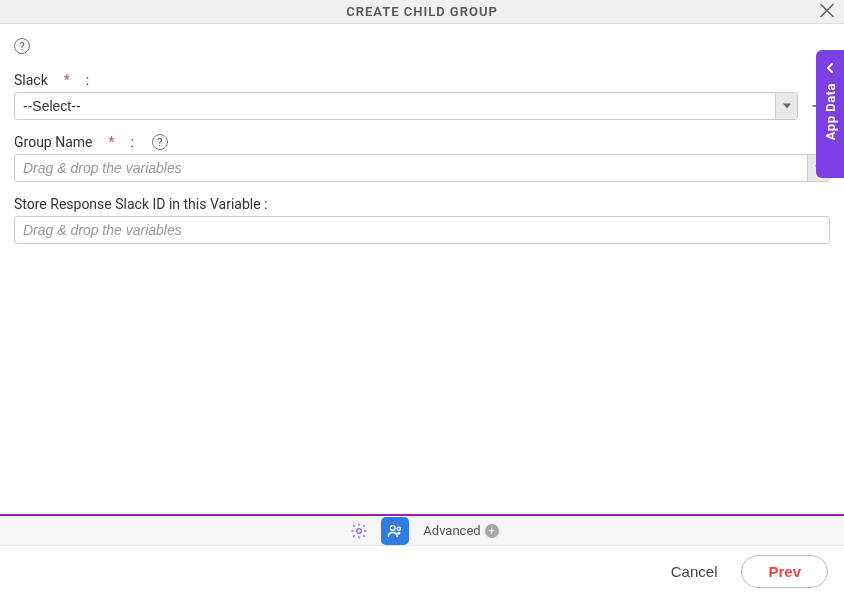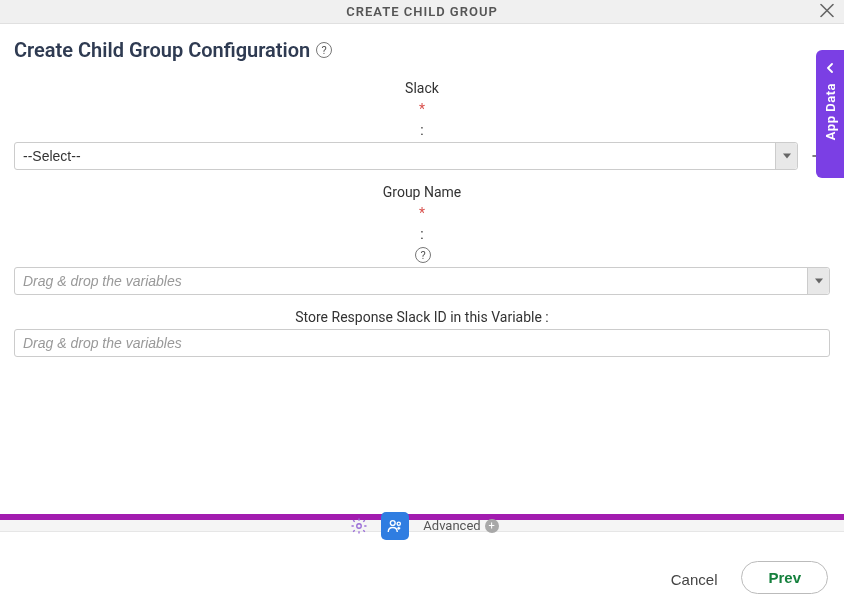--- a/index.html
+++ b/index.html
@@ -5,61 +5,60 @@
     * { margin: 0; padding: 0; box-sizing: border-box; }
     body { font-family: -apple-system, BlinkMacSystemFont, "Segoe UI", Roboto, Arial, sans-serif; width: 844px; height: 594px; overflow: hidden; position: relative; background: #fff; }
     .titlebar { height: 24px; background: #f0f0f0; display: flex; align-items: center; justify-content: center; position: relative; border-bottom: 1px solid #e0e0e0; }
     .titlebar-title { font-size: 13px; font-weight: 600; letter-spacing: 1px; color: #555; }
     .titlebar-close { position: absolute; right: 10px; top: 50%; transform: translateY(-50%); cursor: pointer; color: #666; }
     .content { padding: 14px 14px 0 14px; }
     .page-title-row { display: flex; align-items: center; gap: 6px; margin-bottom: 18px; }
     .page-title { font-size: 20px; font-weight: 600; color: #2f3b52; }
     .help-icon { width: 16px; height: 16px; border: 1px solid #777; border-radius: 50%; display: inline-flex; align-items: center; justify-content: center; font-size: 11px; color: #555; cursor: pointer; }
     .field { margin-bottom: 14px; }
-    .field-label-row { display: flex; align-items: center; gap: 5px; margin-bottom: 4px; font-size: 14px; color: #333; flex-direction: column; }
+    .field-label-row { display: flex; align-items: center; gap: 16px; margin-bottom: 4px; font-size: 14px; color: #333; }
     .req { color: #d9534f; }
     .colon { color: #333; }
     .combo-row { display: flex; align-items: center; gap: 12px; }
     .combo { flex: 1; display: flex; border: 1px solid #ccc; border-radius: 3px; height: 28px; background: #fff; }
     .combo-input { flex: 1; border: none; outline: none; padding: 0 8px; font-size: 14px; color: #333; background: transparent; }
     .combo-input::placeholder { color: #999; font-style: italic; }
     .combo-btn { width: 22px; background: #e8e8e8; border-left: 1px solid #ccc; display: flex; align-items: center; justify-content: center; cursor: pointer; border-radius: 0 3px 3px 0; }
     .combo-btn svg { width: 8px; height: 8px; fill: #666; }
     .add-btn { width: 20px; height: 20px; display: flex; align-items: center; justify-content: center; cursor: pointer; color: #555; }
     .plain-input { width: 100%; height: 28px; border: 1px solid #ccc; border-radius: 3px; padding: 0 8px; font-size: 14px; outline: none; }
     .plain-input::placeholder { color: #999; font-style: italic; }
-    .tabbar { position: absolute; left: 0; right: 0; top: 514px; height: 18px; background: #f5f5f5; border-top: 6px solid #a21caf; border-bottom: 1px solid #e6e6e6; display: flex; align-items: center; justify-content: center; gap: 8px; }
+    .tabbar { position: absolute; left: 0; right: 0; top: 514px; height: 32px; background: #f5f5f5; border-top: 2px solid #a21caf; border-bottom: 1px solid #e6e6e6; display: flex; align-items: center; justify-content: center; gap: 8px; }
     .tab-icon { width: 28px; height: 28px; border-radius: 5px; display: flex; align-items: center; justify-content: center; cursor: pointer; }
     .tab-icon.active { background: #2f7de1; }
     .tab-advanced { display: flex; align-items: center; gap: 4px; font-size: 13px; color: #555; cursor: pointer; margin-left: 6px; }
     .plus-circle { width: 14px; height: 14px; border-radius: 50%; background: #a8a8a8; color: #fff; display: inline-flex; align-items: center; justify-content: center; font-size: 11px; line-height: 1; }
-    .footer { position: absolute; left: 0; right: 0; bottom: 0; height: 46px; display: flex; align-items: flex-end; justify-content: flex-end; gap: 14px; padding: 0 16px; }
+    .footer { position: absolute; left: 0; right: 0; bottom: 0; height: 46px; display: flex; align-items: center; justify-content: flex-end; gap: 14px; padding: 0 16px; }
     .btn-cancel { background: none; border: none; font-size: 15px; color: #444; cursor: pointer; padding: 6px 10px; }
     .btn-pill { border-radius: 20px; padding: 7px 26px; font-size: 15px; font-weight: 600; cursor: pointer; }
-    .btn-prev { background: #fff; border: 1.5px solid #bbb; color: #15803d; }
+    .btn-prev { background: #fff; border: 1.5px solid #bbb; color: #ef4444; }
     .btn-finish { background: #2f7de1; border: none; color: #fff; }
     .side-panel { position: absolute; right: 0; top: 50px; width: 28px; height: 128px; background: #7b3fe4; border-radius: 6px 0 0 6px; display: flex; flex-direction: column; align-items: center; padding-top: 8px; cursor: pointer; }
     .side-panel-chevron { color: #fff; margin-bottom: 6px; }
     .side-panel-label { writing-mode: vertical-rl; transform: rotate(180deg); color: #fff; font-size: 13px; font-weight: 600; letter-spacing: 0.5px; }
   </style>
 </head>
 <body>
 
 <div class="titlebar">
   <span class="titlebar-title">CREATE CHILD GROUP</span>
   <span class="titlebar-close">
     <svg width="14" height="14" viewBox="0 0 14 14">
         <path d="M1 1 L13 13 M13 1 L1 13" stroke="#666" stroke-width="1.6" fill="none" stroke-linecap="round"></path>
       </svg>
   </span>
 </div>
 
 <div class="content">
   <div class="page-title-row">
-    <span class="page-title">Create Child Group Configuration</span>
     <span class="help-icon">?</span>
   </div>
 
   <div class="field">
     <div class="field-label-row">
       <span>Slack</span>
       <span class="req">*</span>
       <span class="colon">:</span>
     </div>
     <div class="combo-row">

